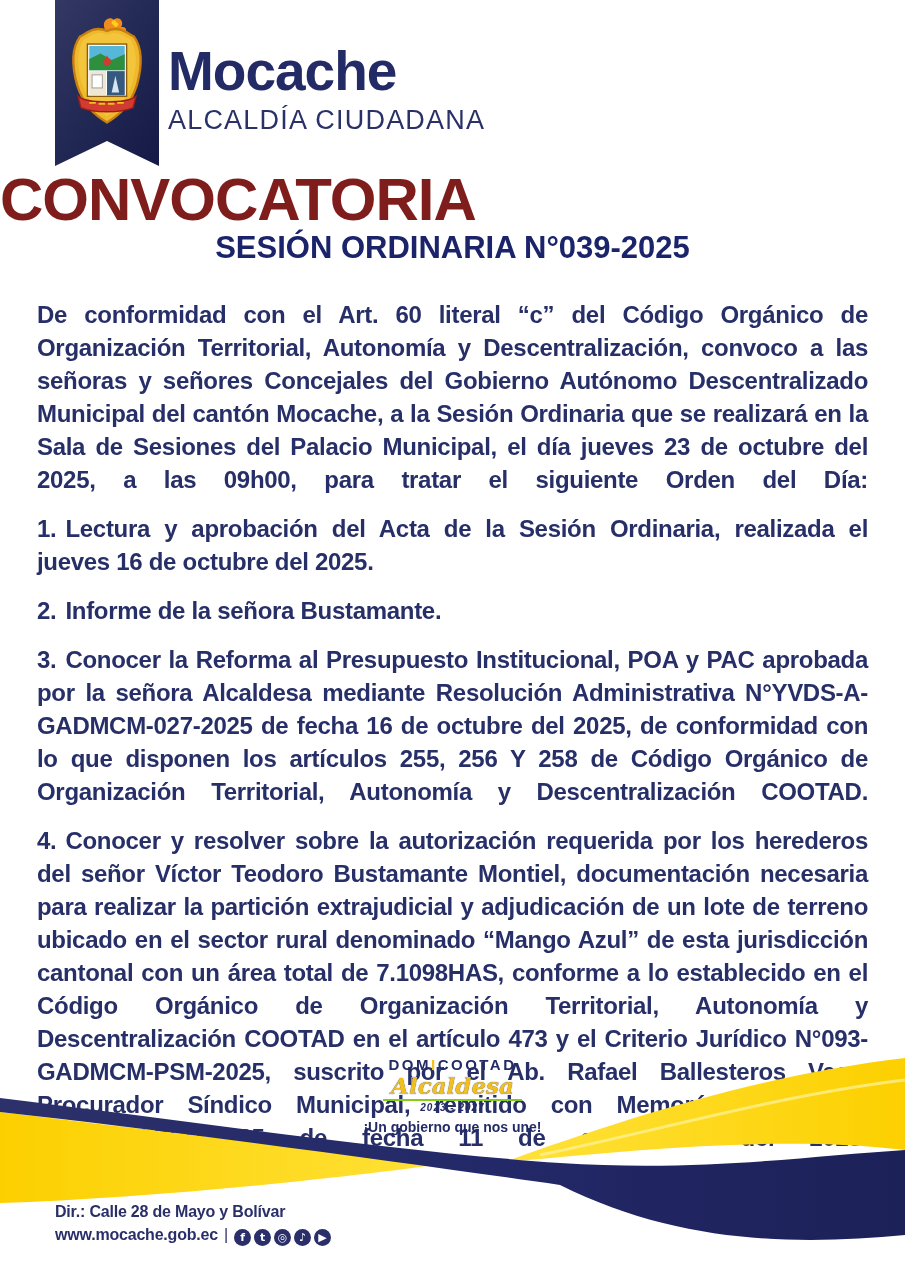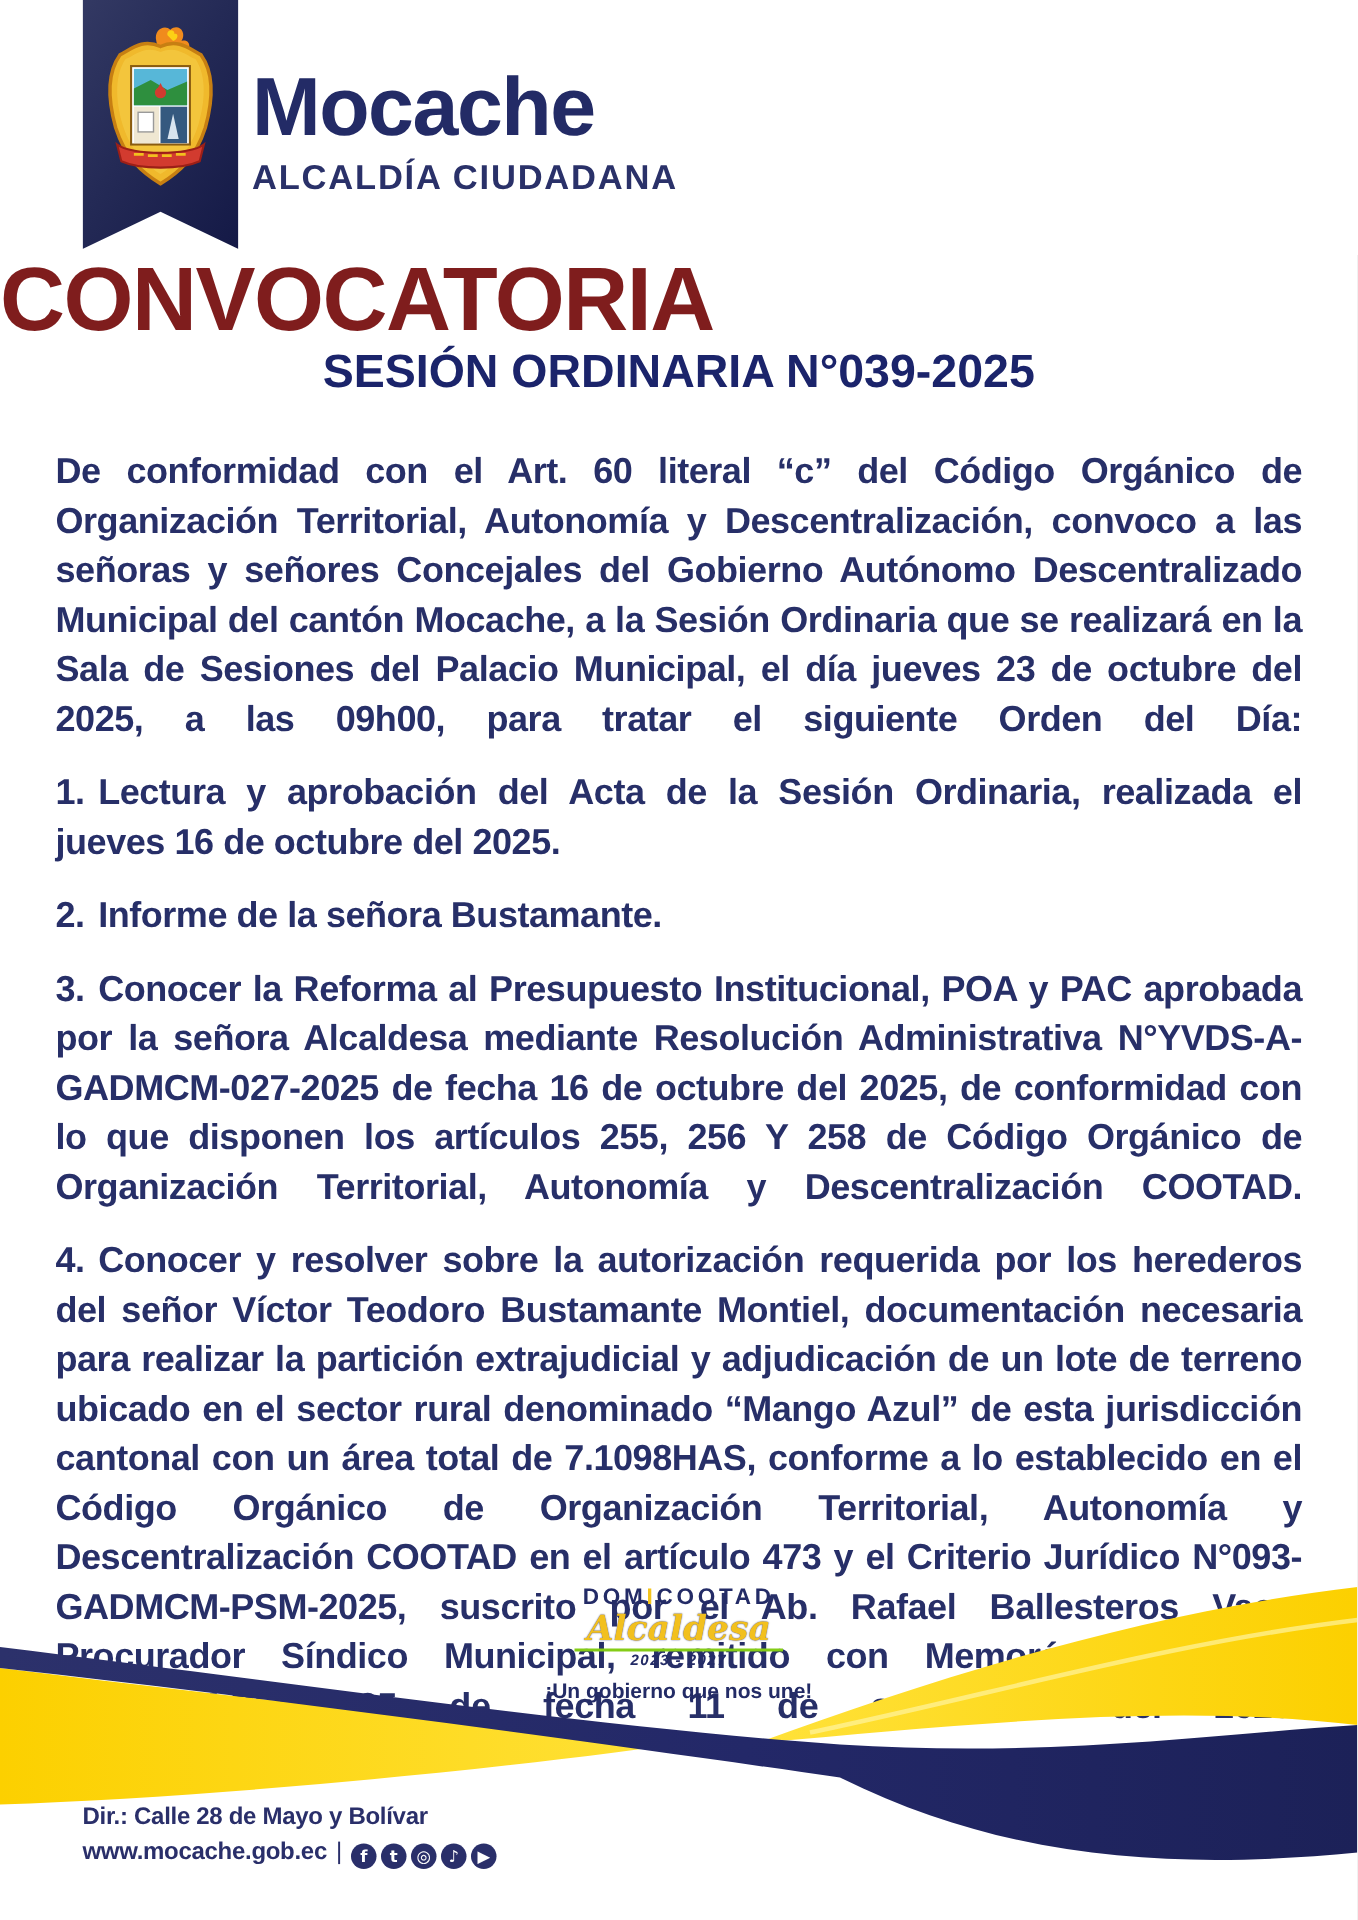--- a/index.html
+++ b/index.html
@@ -17,21 +17,21 @@
     position:absolute;left:55px;top:0;width:104px;height:166px;
     background:linear-gradient(125deg,#333963 0%,#242a56 45%,#141946 100%);
     clip-path:polygon(0 0,100% 0,100% 100%,50% 85%,0 100%);
   }
   .coat{position:absolute;left:10px;top:14px;}
   .brand{position:absolute;left:168px;top:44px;}
   .brand-name{
     font-size:55px;font-weight:bold;color:#232b66;letter-spacing:-1px;line-height:1;
   }
   .brand-tagline{
-    font-size:23px;font-weight:700;color:#2a3169;letter-spacing:1.2px;margin-top:6px;
+    font-size:27px;font-weight:400;color:#2a3169;letter-spacing:1.2px;margin-top:6px;
   }
   .title{
     position:absolute;left:0;right:0;top:170px;text-align:left;
     font-size:60px;font-weight:bold;color:#7f1d1d;letter-spacing:-1px;line-height:1;
   }
   .subtitle{
     position:absolute;left:0;right:0;top:232px;text-align:center;
     font-size:31px;font-weight:bold;color:#1b246b;letter-spacing:0;line-height:1;
   }
   

